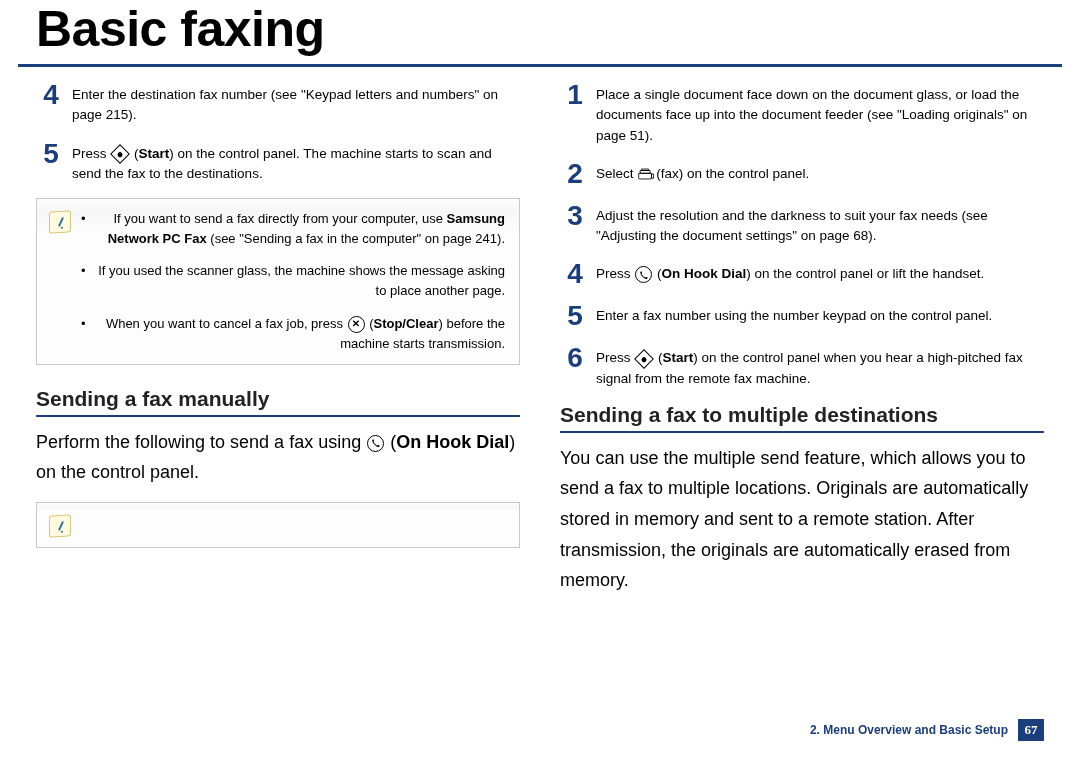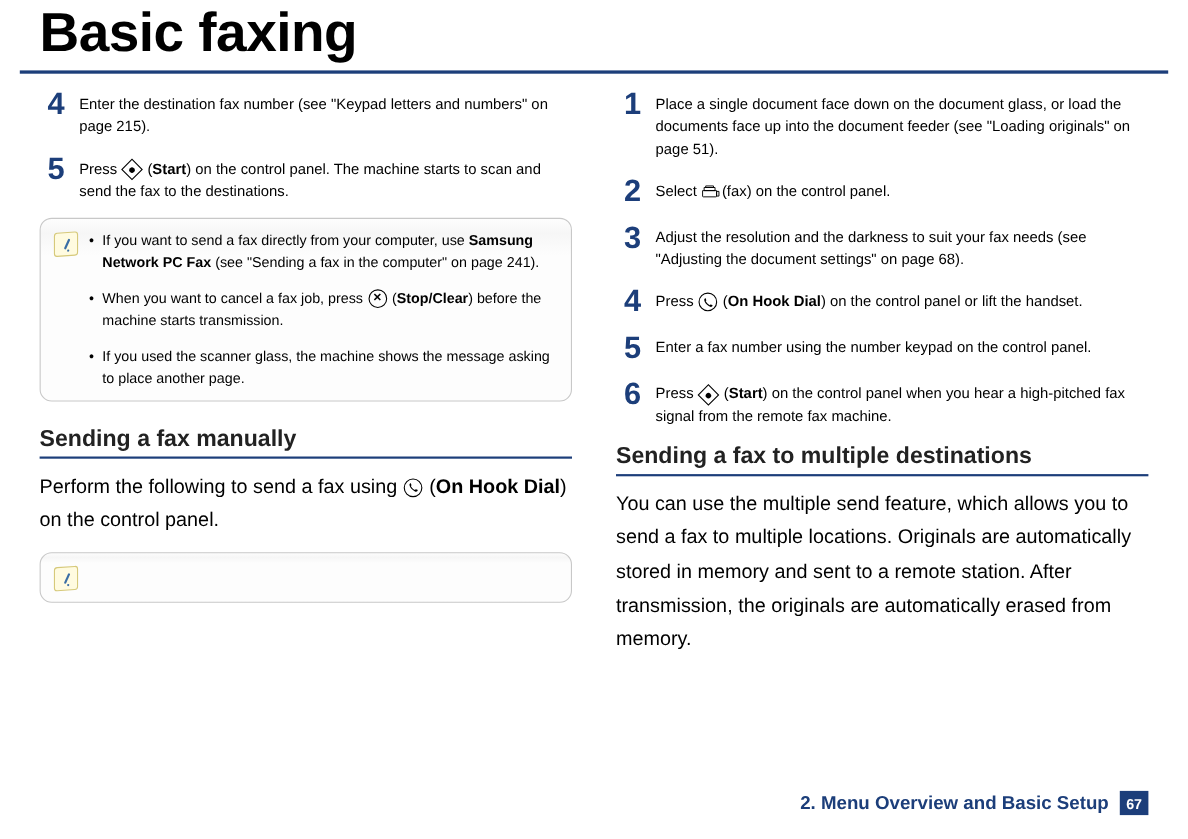--- a/index.html
+++ b/index.html
@@ -48,27 +48,28 @@
   }
   .step-body {
     font-size: 13.5px;
     line-height: 1.5;
     padding-top: 4px;
     padding-left: 6px;
   }
   .step-body b, .body-text b { font-weight: 700; }
   .notebox {
     border: 1px solid #c8c8c8;
-    border-radius: 11px;
+    border-radius: 0;
     background: linear-gradient(#fdfdfd, #f6f6f6 8%, #fdfdfd 20%, #fdfdfd);
     margin: 12px 0 22px 0;
     padding: 10px 14px 10px 12px;
     display: flex;
     align-items: flex-start;
     gap: 10px;
+    text-align: right;
   }
   .note-icon {
     width: 22px;
     height: 22px;
     flex-shrink: 0;
     background: #fffbe0;
     border: 1px solid #d6c97a;
     border-radius: 3px;
     position: relative;
     transform: skewY(-4deg);
@@ -168,34 +169,35 @@
   .ico-fax svg { width: 22px; height: 16px; }
   .footer {
     position: absolute;
     bottom: 22px;
     right: 36px;
     display: flex;
     align-items: center;
     gap: 10px;
   }
   .footer-text {
-    font-size: 17px;
+    font-size: 12px;
     font-weight: 700;
     color: #1c3e7a;
   }
   .page-badge {
     background: #1c3e7a;
     color: #fff;
     font-weight: 700;
     font-size: 13px;
     width: 26px;
     height: 22px;
     display: flex;
     align-items: center;
     justify-content: center;
+    font-family: Liberation Serif, serif;
   }
 </style>
 </head>
 <body>
 
 <div class="title-bar">
   <h1>Basic faxing</h1>
 </div>
 
 <div class="columns">
@@ -209,22 +211,22 @@
     <div class="step">
       <div class="step-num">5</div>
       <div class="step-body">Press <span class="ico ico-diamond"></span> (<b>Start</b>) on the control panel. The machine starts to scan and send the fax to the destinations.</div>
     </div>
 
     <div class="notebox">
       <div class="note-icon"></div>
       <div class="note-body">
         <ul>
           <li>If you want to send a fax directly from your computer, use <b>Samsung Network PC Fax</b> (see "Sending a fax in the computer" on page 241).</li>
+          <li>If you used the scanner glass, the machine shows the message asking to place another page.</li>
           <li>When you want to cancel a fax job, press <span class="ico ico-circle-x">✕</span> (<b>Stop/Clear</b>) before the machine starts transmission.</li>
-          <li>If you used the scanner glass, the machine shows the message asking to place another page.</li>
         </ul>
       </div>
     </div>
 
     <h2 class="subhead">Sending a fax manually</h2>
     <p class="body-text">Perform the following to send a fax using <span class="ico ico-circle-phone">
           <svg viewBox="0 0 16 16" width="10" height="10">
             <path d="M4 2 C4 2 5 5 5 5 L4 6 C4 6 6 10 10 12 L11 11 C11 11 14 12 14 12 C14 14 12 15 10 14 C6 12 2 8 2 4 C2 3 3 2 4 2 Z" fill="#000"></path>
           </svg>
         </span> (<b>On Hook Dial</b>) on the control panel.</p>

